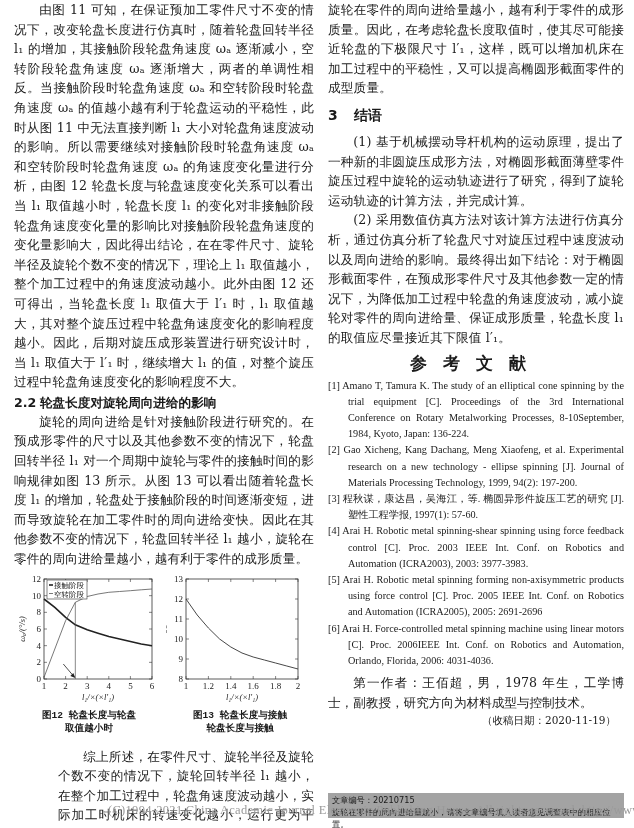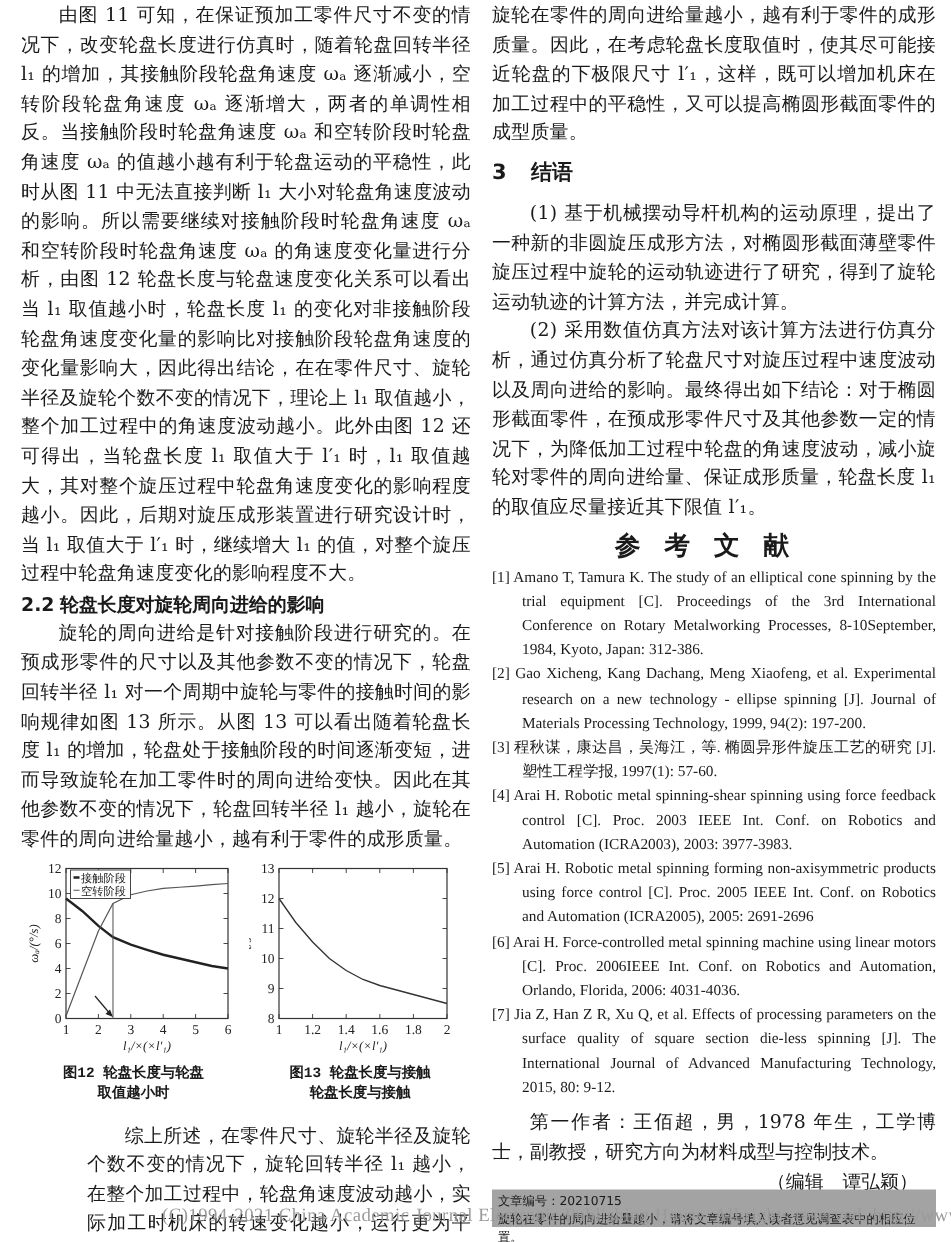--- a/index.html
+++ b/index.html
@@ -153,30 +153,28 @@
 
 <div class="col" id="right">
   <p class="p">旋轮在零件的周向进给量越小，越有利于零件的成形质量。因此，在考虑轮盘长度取值时，使其尽可能接近轮盘的下极限尺寸 l′₁，这样，既可以增加机床在加工过程中的平稳性，又可以提高椭圆形截面零件的成型质量。</p>
   <div class="h1">
     <span class="num">3</span><span>结语</span>
   </div>
   <p class="p indent">(1) 基于机械摆动导杆机构的运动原理，提出了一种新的非圆旋压成形方法，对椭圆形截面薄壁零件旋压过程中旋轮的运动轨迹进行了研究，得到了旋轮运动轨迹的计算方法，并完成计算。</p>
   <p class="p indent">(2) 采用数值仿真方法对该计算方法进行仿真分析，通过仿真分析了轮盘尺寸对旋压过程中速度波动以及周向进给的影响。最终得出如下结论：对于椭圆形截面零件，在预成形零件尺寸及其他参数一定的情况下，为降低加工过程中轮盘的角速度波动，减小旋轮对零件的周向进给量、保证成形质量，轮盘长度 l₁ 的取值应尽量接近其下限值 l′₁。</p>
   <div class="refhead">参考文献</div>
   <div id="refs">
-    <p class="ref">[1] Amano T, Tamura K. The study of an elliptical cone spinning by the trial equipment [C]. Proceedings of the 3rd International Conference on Rotary Metalworking Processes, 8-10September, 1984, Kyoto, Japan: 312-386.</p>
+    <p class="ref">[1] Amano T, Tamura K. The study of an elliptical cone spinning by the trial equipment [C]. Proceedings of the 3rd International Conference on Rotary Metalworking Processes, 8-10September, 1984, Kyoto, Japan: 136-224.</p>
     <p class="ref">[2] Gao Xicheng, Kang Dachang, Meng Xiaofeng, et al. Experimental research on a new technology - ellipse spinning [J]. Journal of Materials Processing Technology, 1999, 94(2): 197-200.</p>
     <p class="ref">[3] 程秋谋，康达昌，吴海江，等. 椭圆异形件旋压工艺的研究 [J]. 塑性工程学报, 1997(1): 57-60.</p>
     <p class="ref">[4] Arai H. Robotic metal spinning-shear spinning using force feedback control [C]. Proc. 2003 IEEE Int. Conf. on Robotics and Automation (ICRA2003), 2003: 3977-3983.</p>
     <p class="ref">[5] Arai H. Robotic metal spinning forming non-axisymmetric products using force control [C]. Proc. 2005 IEEE Int. Conf. on Robotics and Automation (ICRA2005), 2005: 2691-2696</p>
     <p class="ref">[6] Arai H. Force-controlled metal spinning machine using linear motors [C]. Proc. 2006IEEE Int. Conf. on Robotics and Automation, Orlando, Florida, 2006: 4031-4036.</p>
-    <p class="ref">[7] Jia Z, Han Z R, Xu Q, et al. Effects of processing parameters on the surface quality of square section die-less spinning [J]. The International Journal of Advanced Manufacturing Technology, 2015, 80: 9-12.</p>
   </div>
   <p class="author">第一作者：王佰超，男，1978 年生，工学博士，副教授，研究方向为材料成型与控制技术。</p>
-  <div class="editor">（编辑　谭弘颖）</div>
   <div class="received">（收稿日期：2020-11-19）</div>
 </div>
 
 <div class="notebox">
   <div>文章编号：20210715</div>
   <div>旋轮在零件的周向进给量越小，请将文章编号填入读者意见调查表中的相应位置。</div>
 </div>
 
 <div class="watermark">(C)1994-2021 China Academic Journal Electronic Publishing House. All rights reserved.    http://www.cnki.net</div>
 

